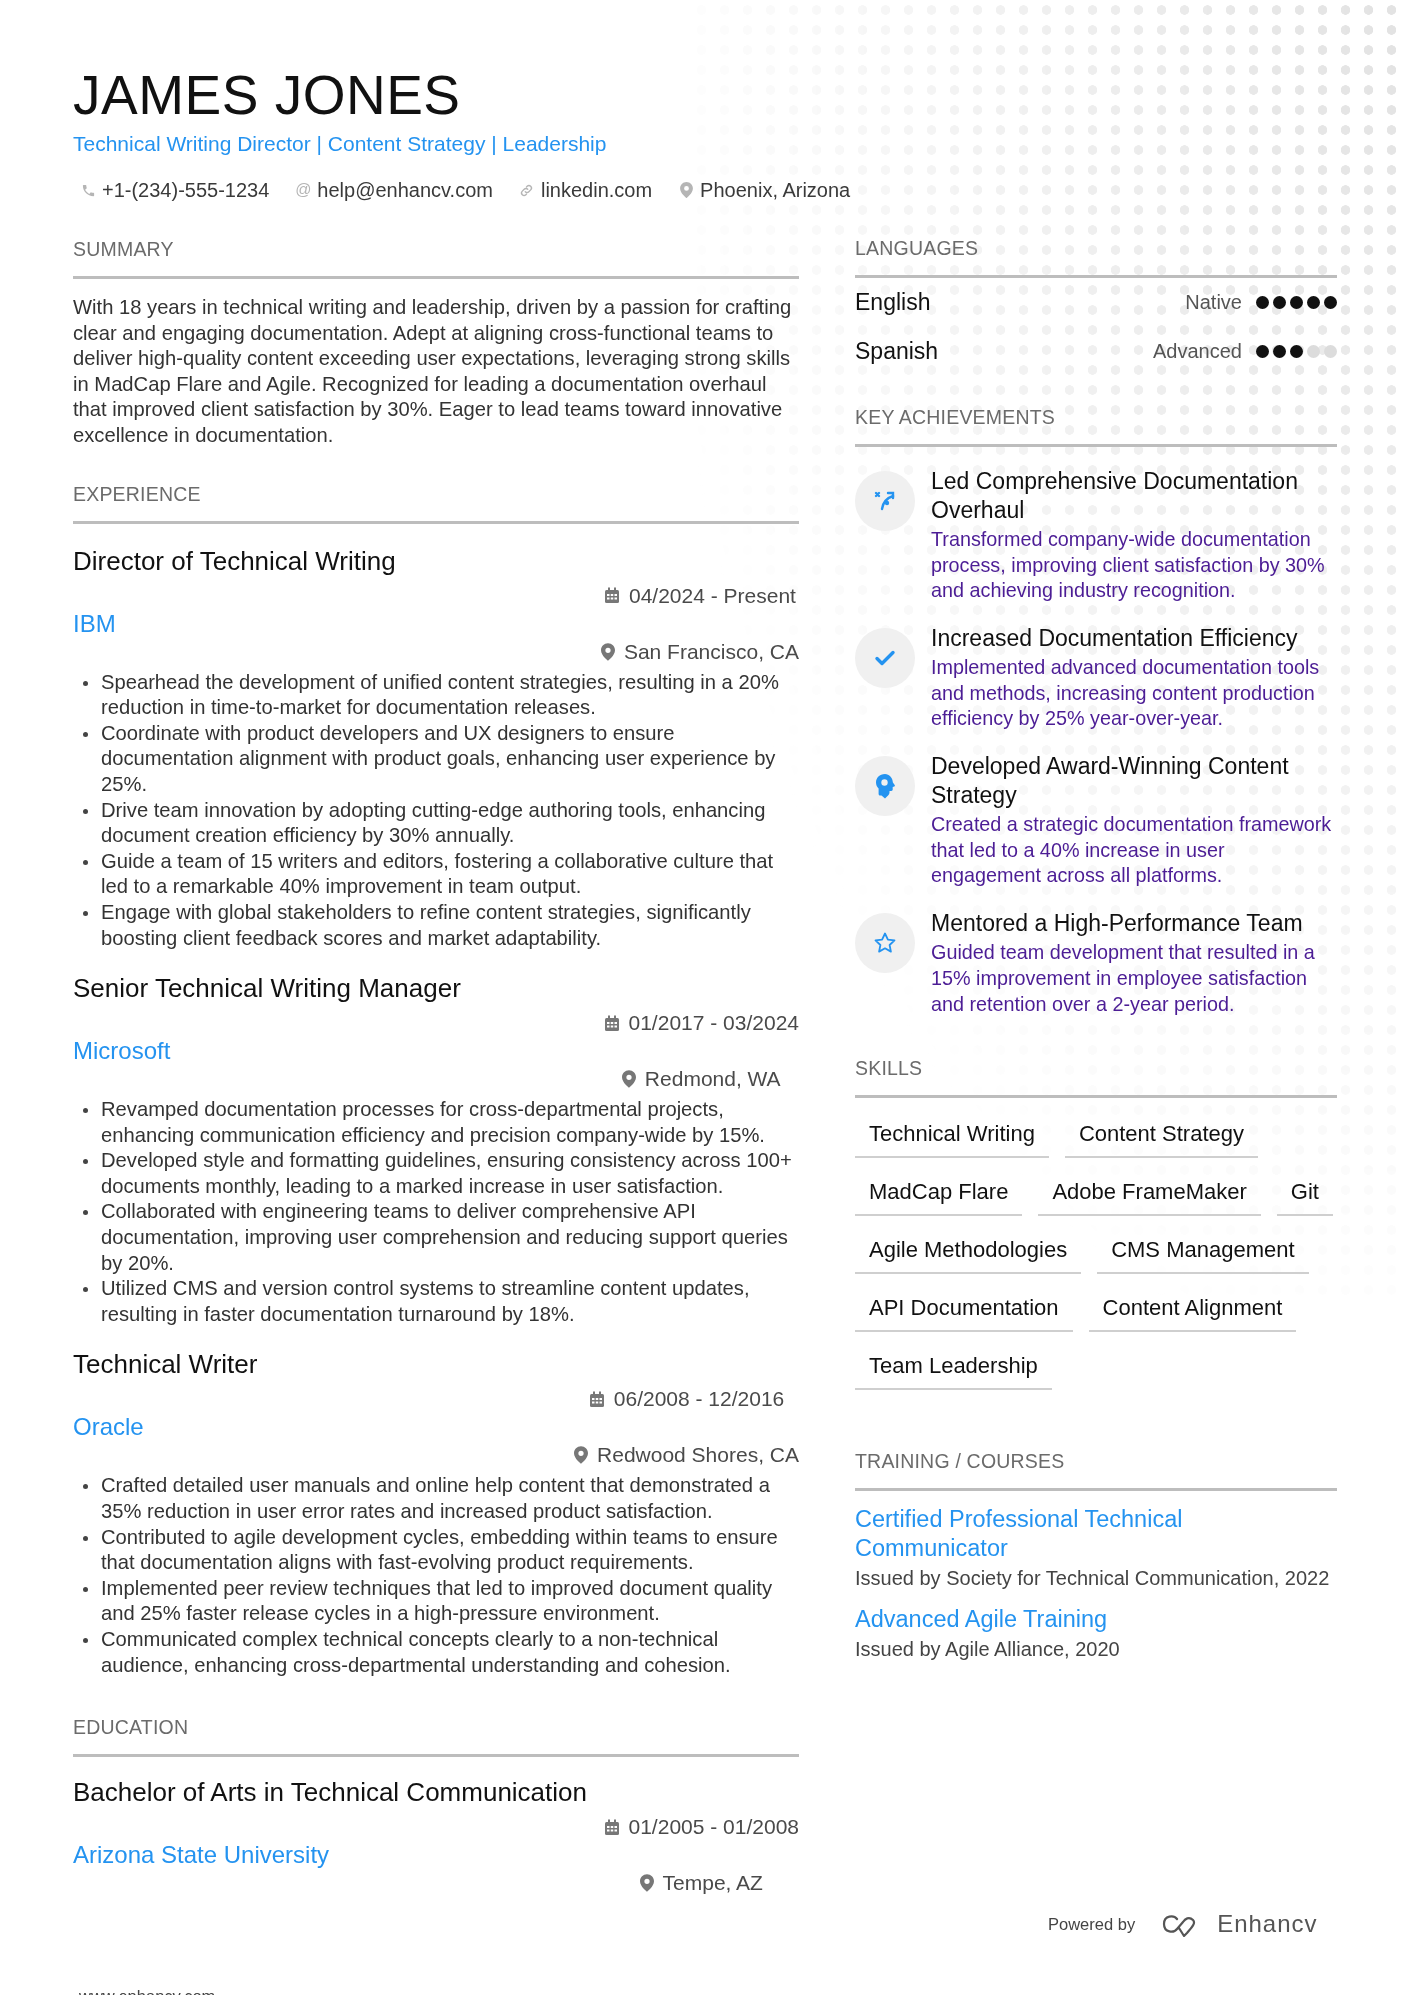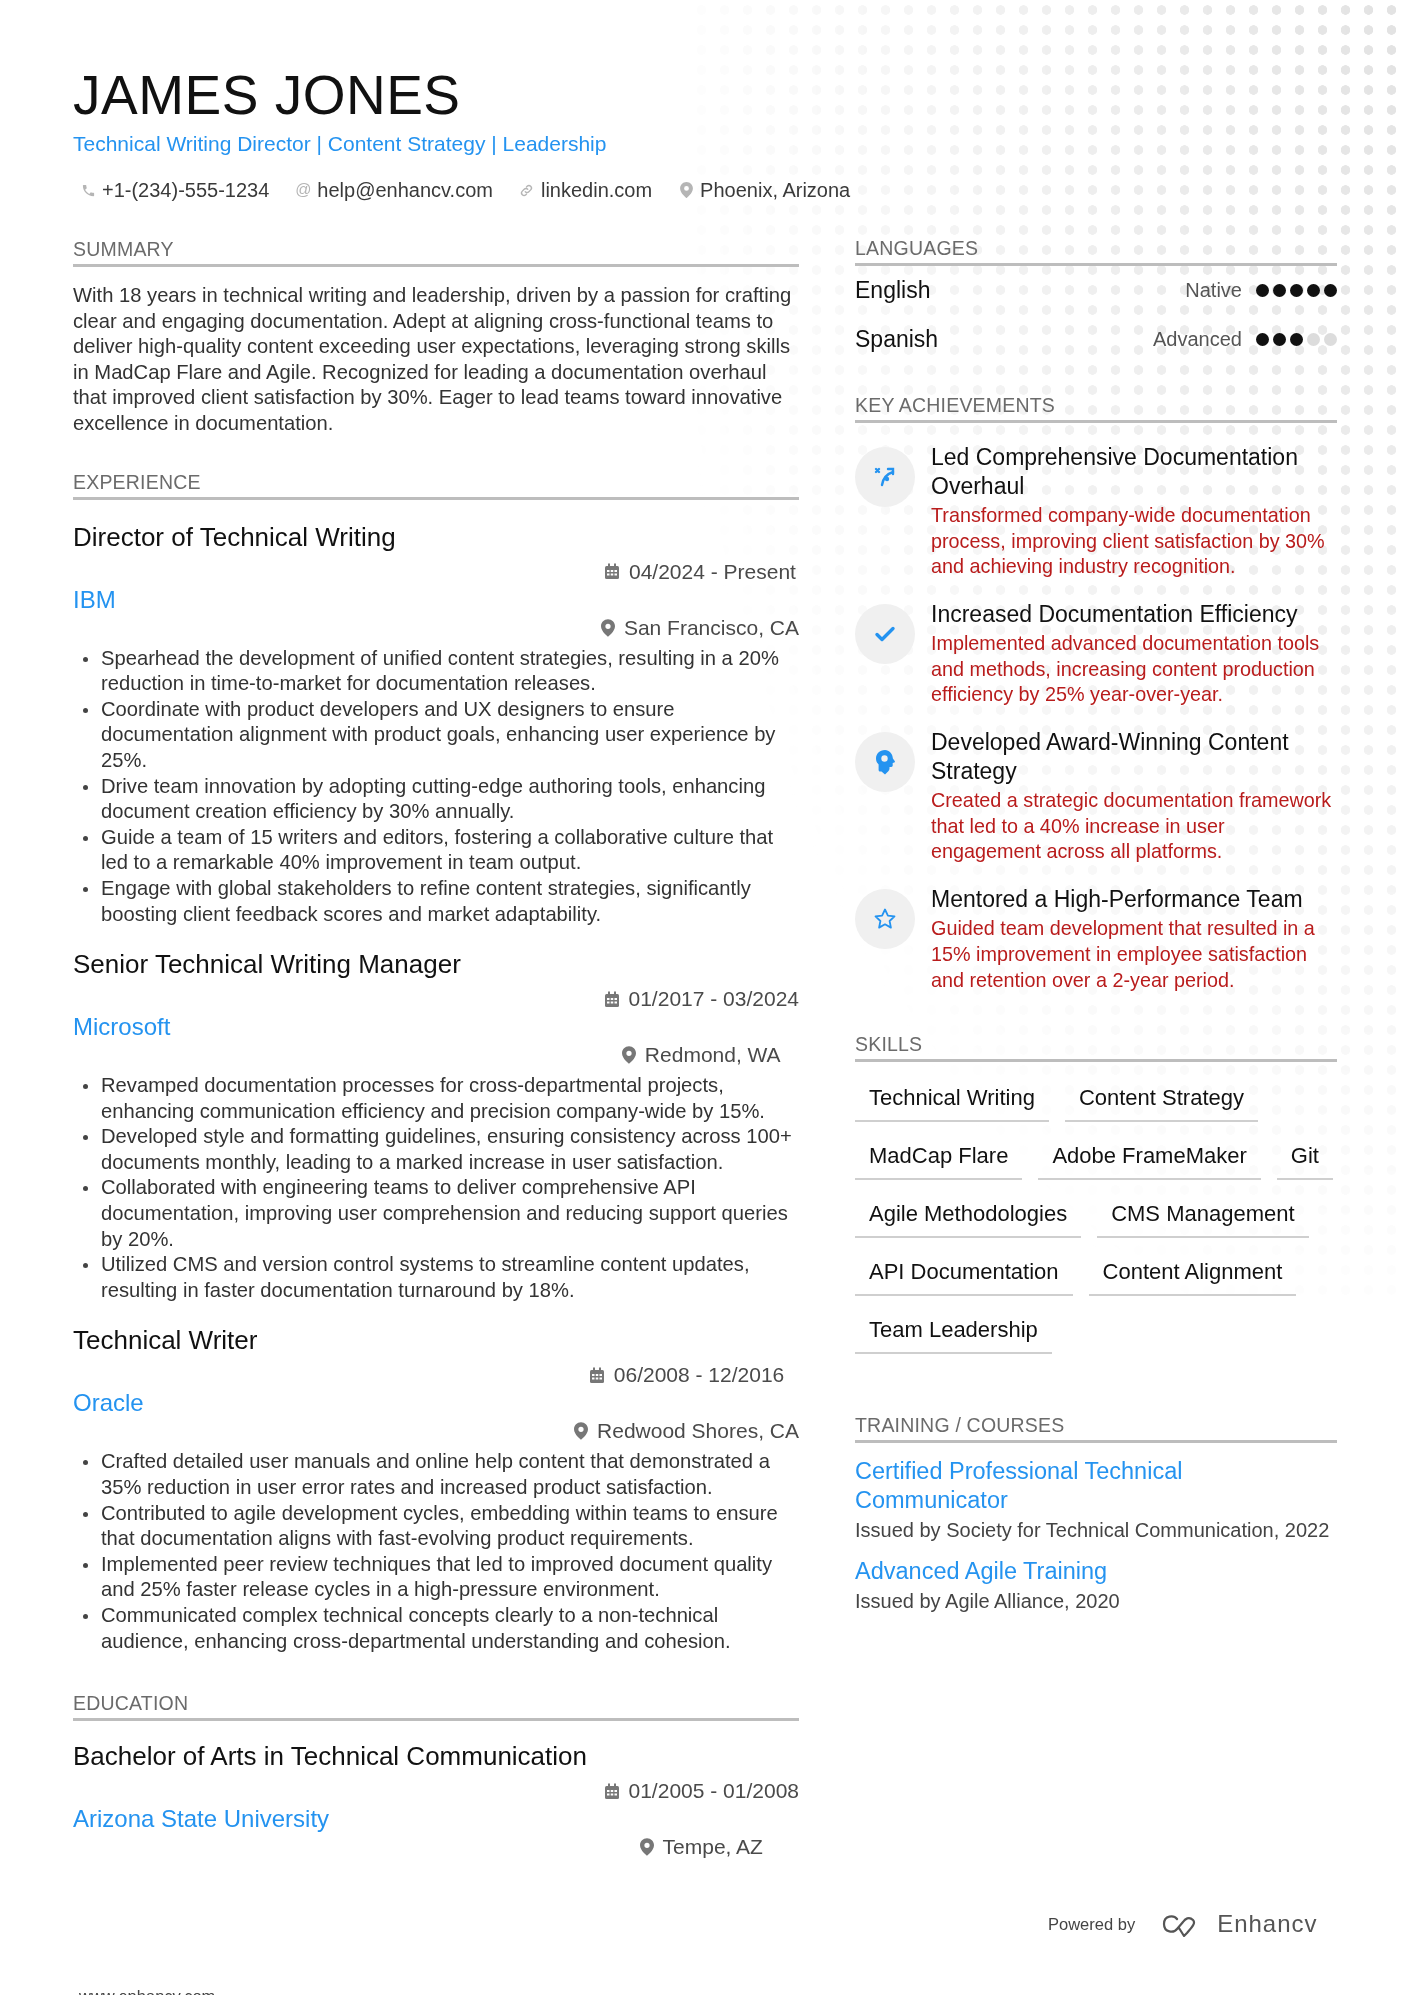--- a/index.html
+++ b/index.html
@@ -18,21 +18,21 @@
   .name { position: absolute; left: 73px; top: 62px; font-size: 55px; color: #111; letter-spacing: 0.5px; line-height: 66px; }
   .headline { position: absolute; left: 73px; top: 124px; font-size: 21px; color: #2493f0; line-height: 40px; }
   .contacts { position: absolute; left: 80px; top: 176px; display: flex; gap: 26px; font-size: 20px; color: #3a3a3a; line-height: 28px; }
   .contact { display: flex; align-items: center; gap: 6px; }
   .contact .ic { color: #b5b5b5; font-size: 16px; width: 16px; display: inline-flex; justify-content: center; }
 
   
   .col-left { position: absolute; left: 73px; top: 236px; width: 726px; }
   .col-right { position: absolute; left: 855px; top: 235px; width: 482px; }
 
-  .sec-title { font-size: 19.5px; color: #6b6b6b; text-transform: uppercase; letter-spacing: 0.2px; line-height: 26px; padding-bottom: 2px; border-bottom: 3px solid #bdbdbd; }
+  .sec-title { font-size: 19.5px; color: #6b6b6b; text-transform: uppercase; letter-spacing: 0.2px; line-height: 26px; padding-bottom: 14px; border-bottom: 3px solid #bdbdbd; }
 
   .summary { margin-top: 16px; font-size: 20.2px; line-height: 25.6px; color: #333; }
 
   .exp-sec { margin-top: 32px; }
   .job { margin-top: 20px; }
   .job:first-of-type { margin-top: 18px; }
   .job-title { font-size: 26px; color: #111; line-height: 34px; }
   .job-meta { display: flex; justify-content: space-between; align-items: center; margin-top: 2px; line-height: 32px; }
   .company { font-size: 24px; color: #2493f0; }
   .meta-right { display: flex; align-items: center; gap: 24px; font-size: 21px; color: #4a4a4a; flex-direction: column; }
@@ -53,21 +53,21 @@
   .dots-rating { display: flex; gap: 4px; }
   .dot { width: 13px; height: 13px; border-radius: 50%; background: #111; }
   .dot.off { background: #dcdcdc; }
 
   .ach-sec { margin-top: 28px; }
   .ach { display: flex; margin-top: 20px; }
   .ach:first-of-type { margin-top: 14px; }
   .ach-icon { flex: 0 0 60px; width: 60px; height: 60px; border-radius: 50%; background: #f0f0f0; display: flex; align-items: center; justify-content: center; margin-top: 4px; margin-left: 0px; }
   .ach-body { margin-left: 16px; flex: 1; }
   .ach-title { font-size: 23px; line-height: 28.5px; color: #111; }
-  .ach-desc { font-size: 19.8px; line-height: 25.6px; color: #b91c1c; margin-top: 3px; }
+  .ach-desc { font-size: 19.8px; line-height: 25.6px; color: #4c1d95; margin-top: 3px; }
 
   .skills-sec { margin-top: 38px; }
   .skills { display: flex; flex-wrap: wrap; column-gap: 16px; row-gap: 0px; margin-top: 10px; }
   .skill { font-size: 22px; color: #111; padding: 12px 14px 8px 14px; border-bottom: 2px solid #cfcfcf; margin-bottom: 8px; line-height: 28px; }
 
   .train-sec { margin-top: 50px; }
   .course { margin-top: 14px; }
   .course:first-of-type { margin-top: 14px; }
   .course-title { font-size: 23.5px; line-height: 29px; color: #2493f0; }
   .course-desc { font-size: 20px; line-height: 26px; color: #444; margin-top: 2px; }

